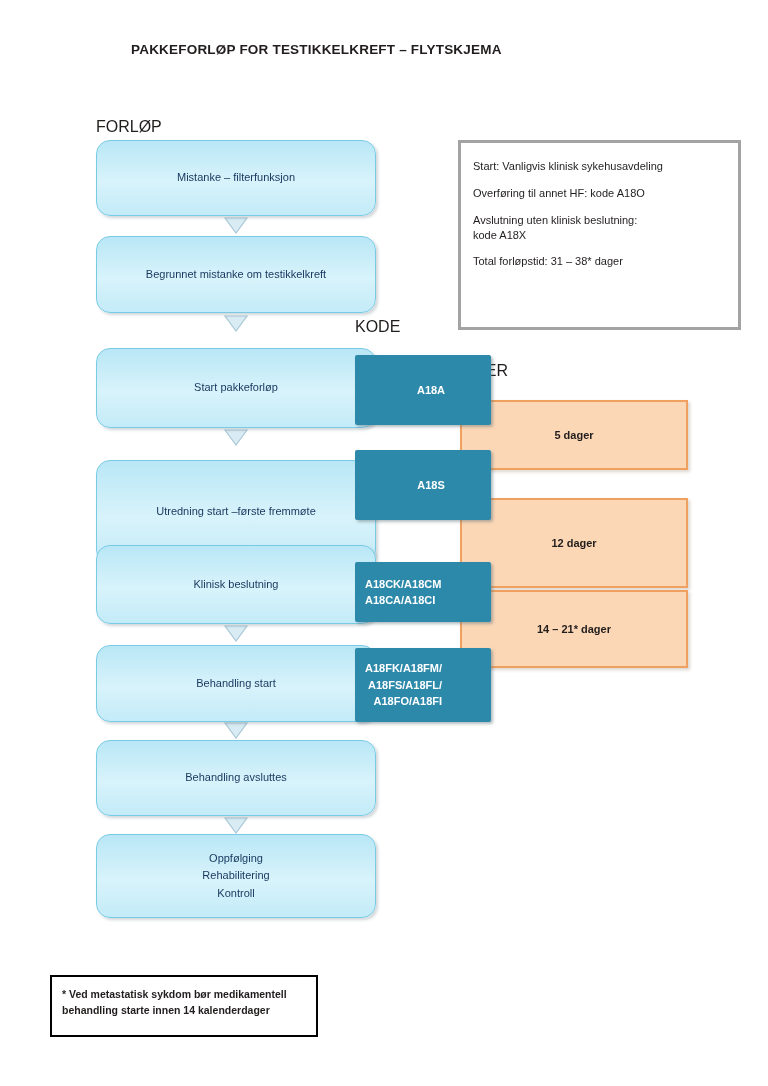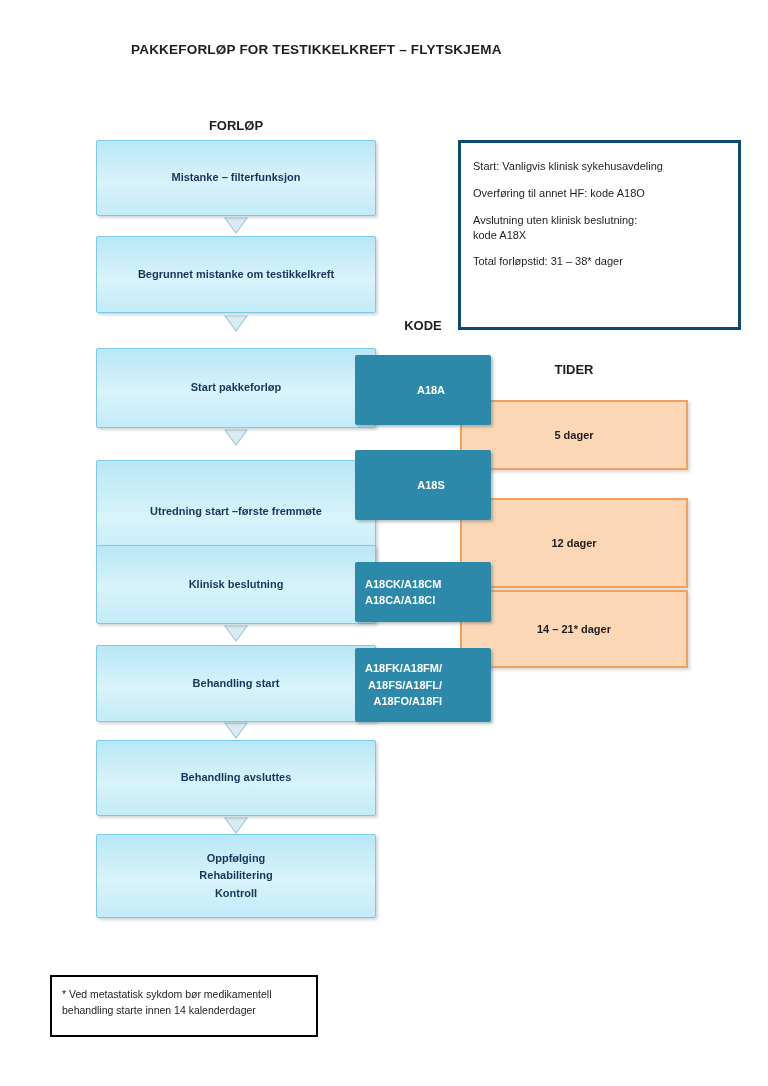--- a/index.html
+++ b/index.html
@@ -2,33 +2,33 @@
 <html><head>
 <meta charset="utf-8">
 <style>
   * { margin:0; padding:0; box-sizing:border-box; }
   html,body { background:#ffffff; }
   body { font-family:"Liberation Sans", sans-serif; color:#1f1a17; }
   .page { position:relative; width:768px; height:1086px; background:#ffffff; overflow:hidden; }
 
   .title { position:absolute; left:95px; top:42px; font-size:13.5px; font-weight:bold; color:#211d1d; letter-spacing:.2px;padding-left:36px; }
 
-  .col-label { position:absolute; font-size:13px; font-weight:bold; color:#211d1d; text-align:center; }
+  .col-label { position:absolute; font-size:16px; font-weight:normal; color:#211d1d; }
   .lbl-forlop { left:96px; top:118px; width:280px; }
   .lbl-kode  { left:355px; top:318px; width:136px; }
   .lbl-tider { left:460px; top:362px; width:228px; }
 
   .flow-box {
     position:absolute; left:96px; width:280px; z-index:1;
-    border-radius:2px;
+    border-radius:14px;
     background:linear-gradient(180deg,#b9e7f6 0%, #d8f3fb 55%, #c3ebf8 100%);
     border:1px solid #79cbe5;
     box-shadow:2px 2px 3px rgba(120,140,150,.35);
     display:flex; align-items:center; justify-content:center;
-    text-align:center; color:#17365d; font-weight:bold; font-size:11px;
+    text-align:center; color:#17365d; font-weight:normal; font-size:11px;
     white-space:pre-line; line-height:1.6; padding:0 14px;
   }
 
   .arrow { position:absolute; left:224px; width:24px; height:17px; z-index:0; }
 
   .code-box {
     position:absolute; left:355px; width:136px; z-index:3;
     background:#2d89aa; color:#ffffff; font-weight:bold; font-size:11px;
     border-radius:2px; box-shadow:2px 2px 3px rgba(90,110,120,.45);
     display:flex; align-items:center; white-space:pre-line; line-height:1.5;
@@ -39,29 +39,29 @@
   .time-box {
     position:absolute; left:460px; width:228px; z-index:2;
     background:#fcd7b5; border:2px solid #f0a160;
     display:flex; align-items:center; justify-content:center;
     font-weight:bold; font-size:11px; color:#211d1d;
     box-shadow:2px 2px 3px rgba(140,120,100,.3);
   }
 
   .info-box {
     position:absolute; left:458px; top:140px; width:283px; height:190px; z-index:1;
-    border:3px solid #0c4a6e; background:#ffffff;
+    border:3px solid #a3a3a3; background:#ffffff;
     padding:16px 12px 8px 12px; font-size:11px; color:#211d1d;
   }
   .info-box p { margin-bottom:12px; line-height:1.35; white-space:pre-line; }
 
   .footnote-box {
     position:absolute; left:50px; top:975px; width:268px; height:62px;
     border:2.5px solid #000000; background:#ffffff;
-    padding:9px 10px; font-size:10.5px; line-height:1.55; color:#211d1d;
+    padding:9px 10px; font-size:10.5px; line-height:1.55; color:#211d1d;font-weight:bold;
   }
 </style>
 </head>
 <body>
 
 <div class="page">
 
   <div class="title">PAKKEFORLØP FOR TESTIKKELKREFT – FLYTSKJEMA</div>
 
   <div class="col-label lbl-forlop">FORLØP</div>

